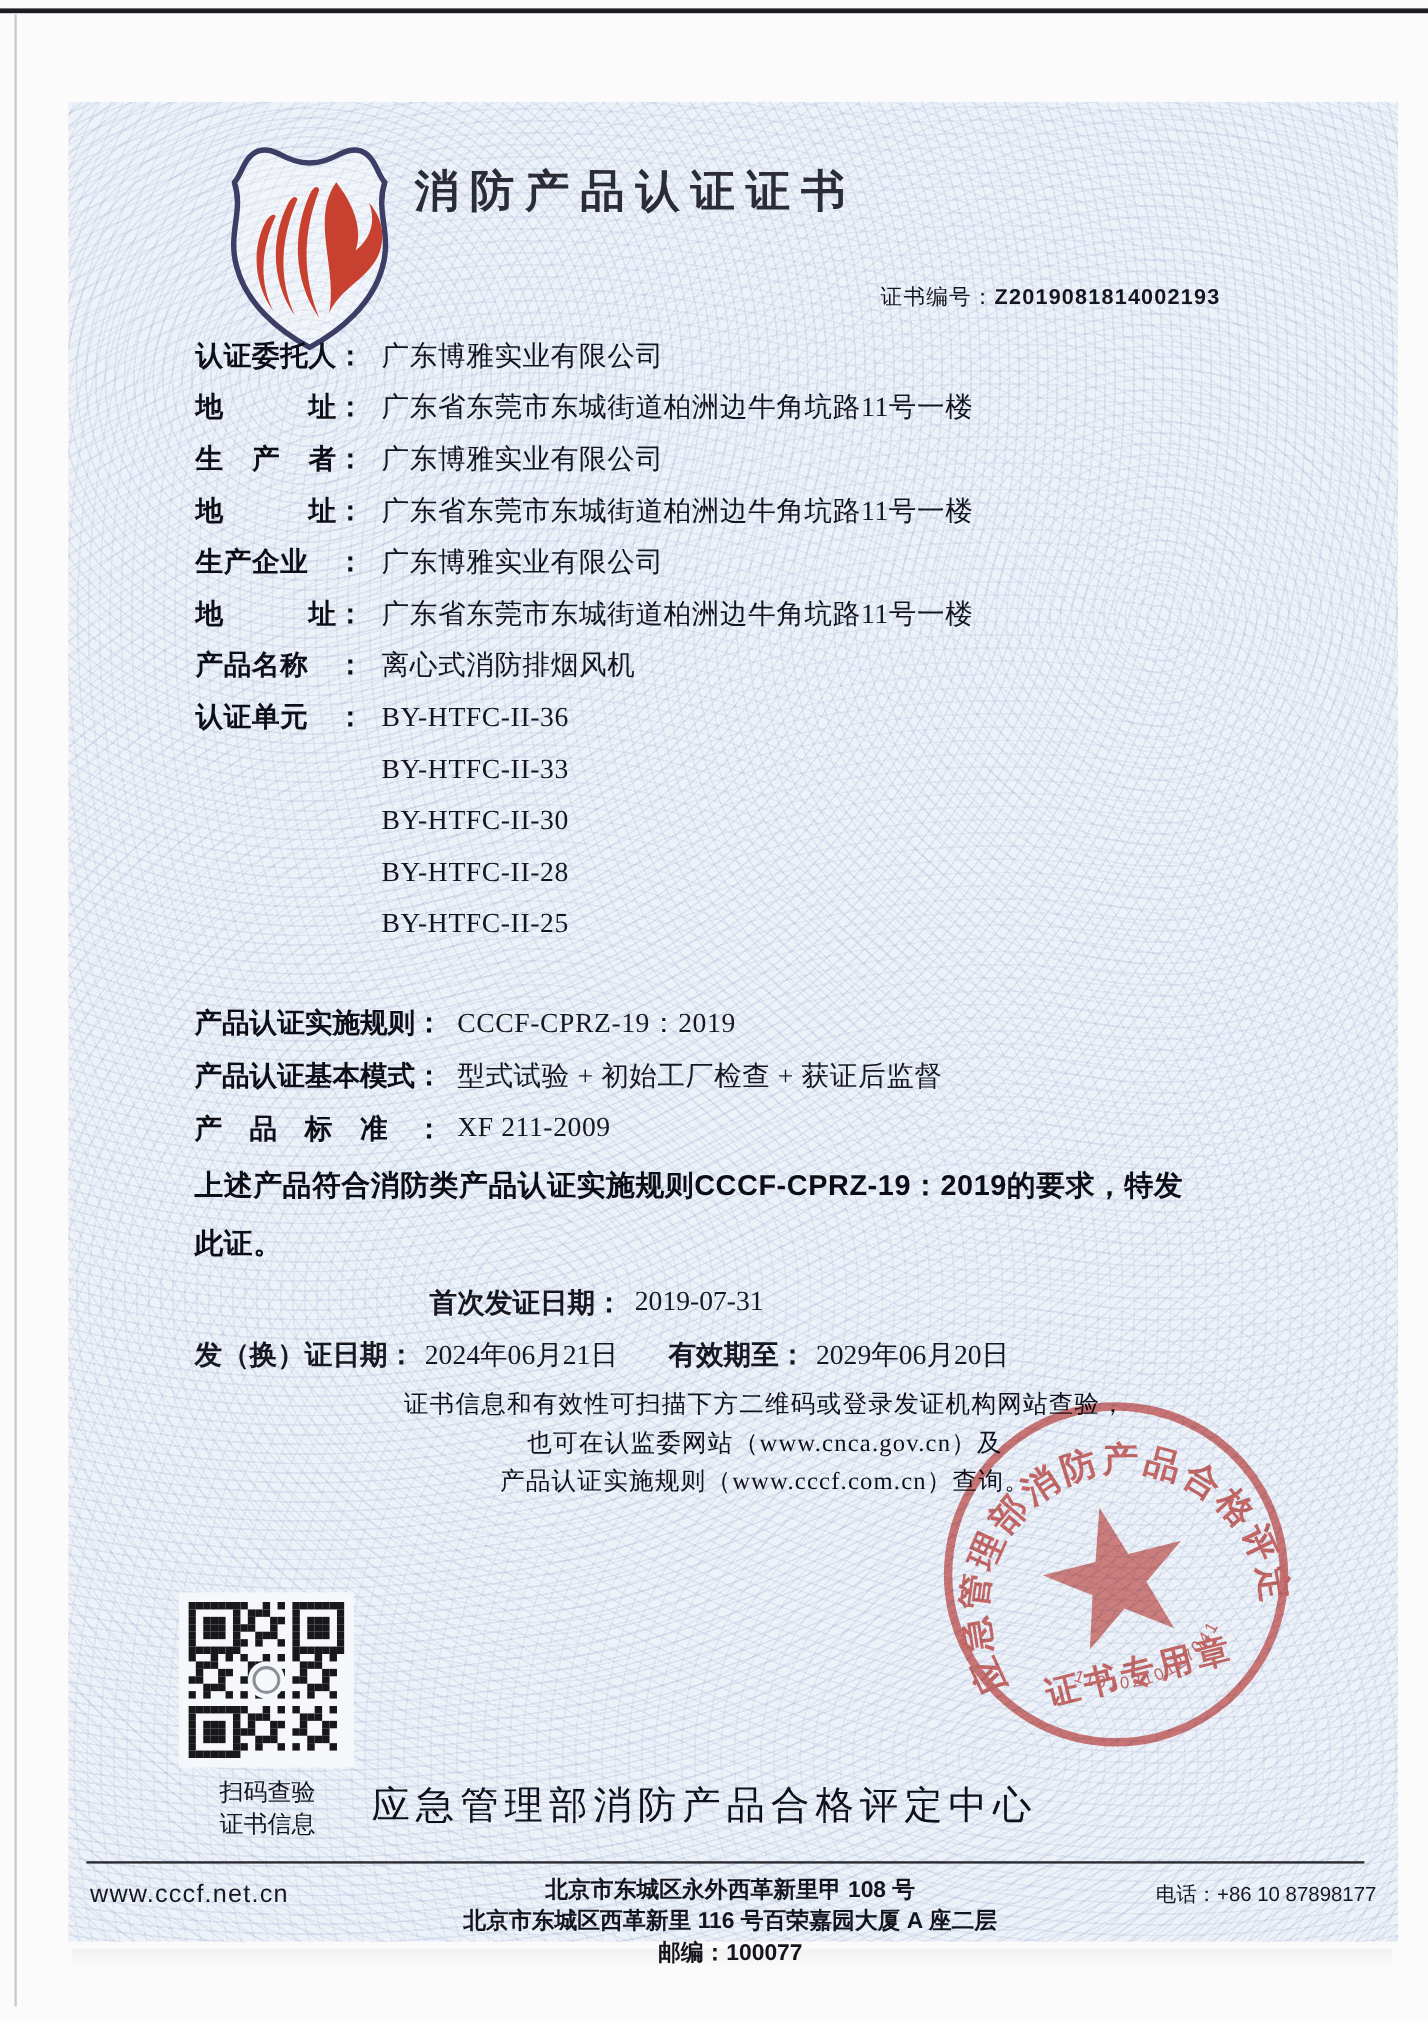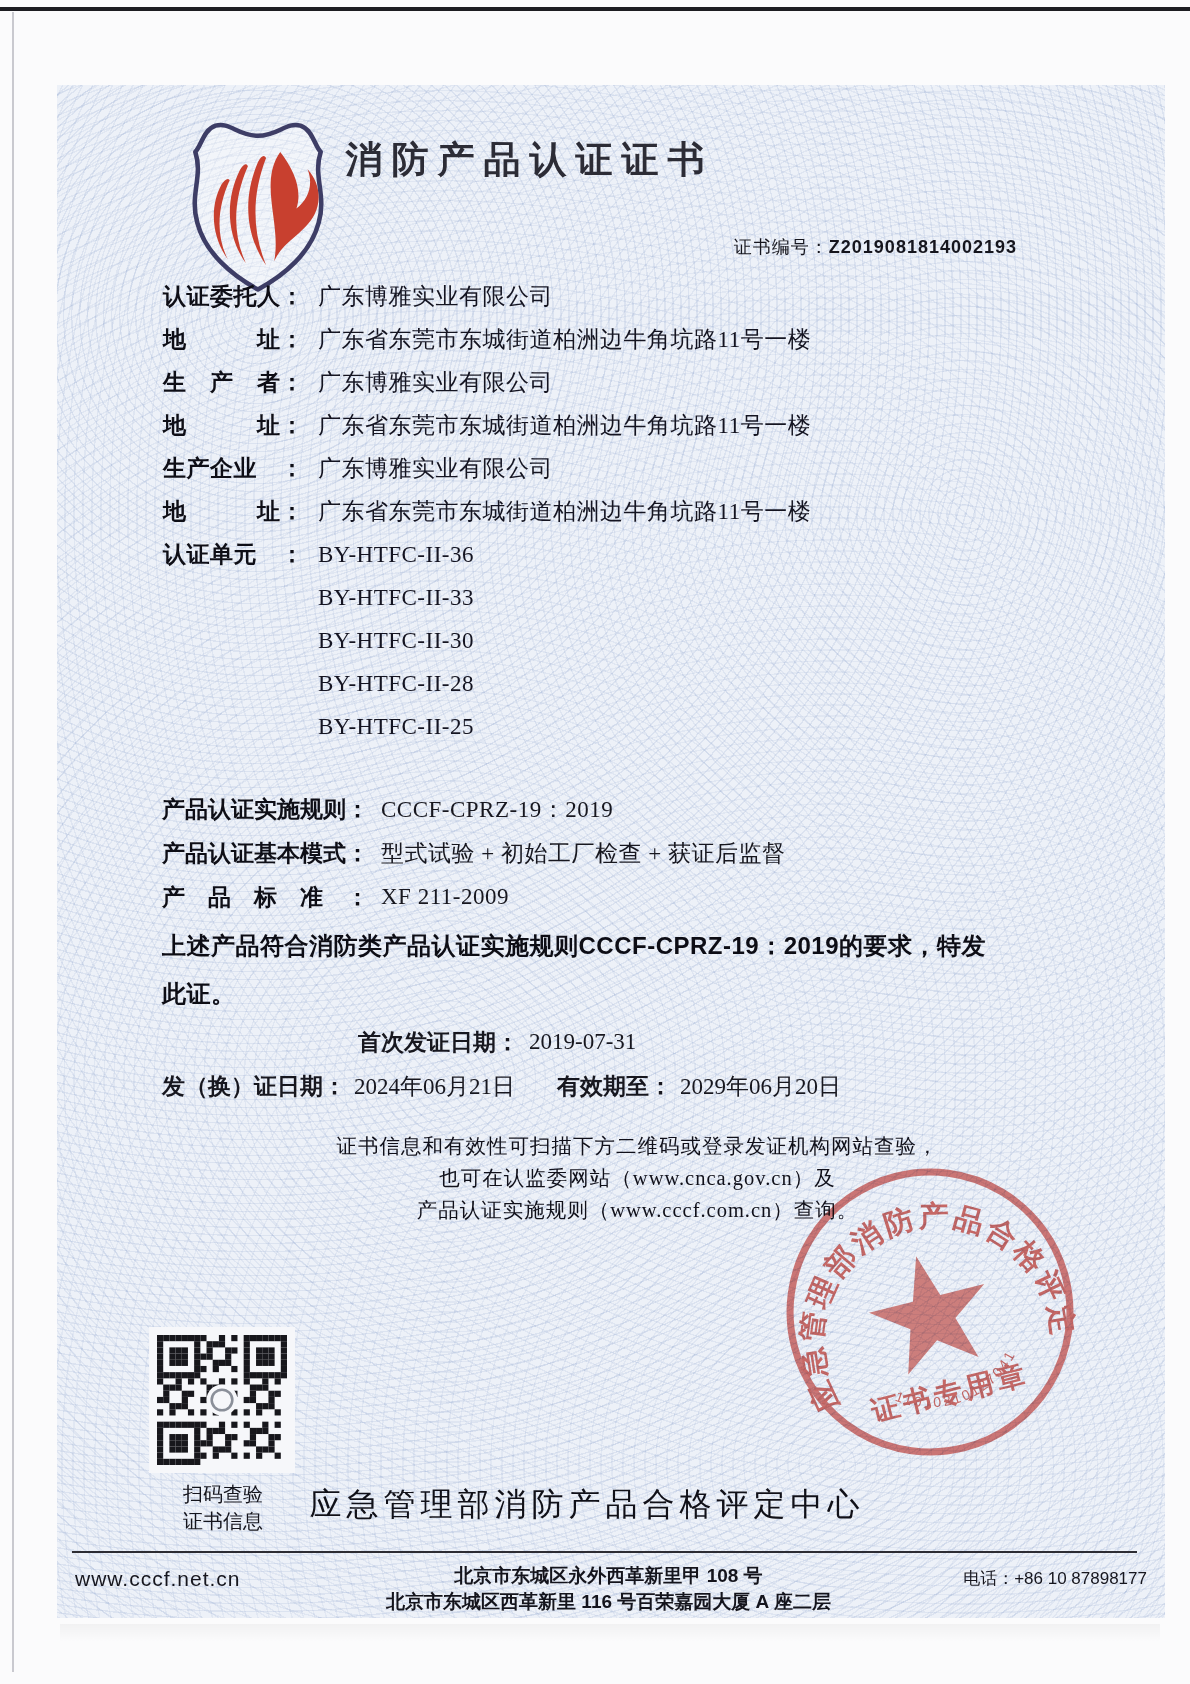--- a/index.html
+++ b/index.html
@@ -62,21 +62,21 @@
 
   .first-issue { margin-top:2px; height:44px; display:flex; align-items:center; margin-left:196px; font-size:23px; }
   .first-issue .lbl { font-weight:700; }
   .first-issue .val { margin-left:10px; font-family:"Liberation Serif", serif; }
 
   .issue-row { height:44px; display:flex; align-items:center; font-size:23px; }
   .issue-row .lbl { font-weight:700; }
   .issue-row .val { margin-left:8px; font-family:"Liberation Serif", serif; }
   .issue-row .lbl2 { margin-left:42px; }
 
-  .notices { margin-top:22px; text-align:center; font-size:20.5px; line-height:32px; color:#10101a;
+  .notices { margin-top:4px; text-align:center; font-size:20.5px; line-height:32px; color:#10101a;
     font-family:"Liberation Serif", serif; letter-spacing:1px; }
 
   .qr-box { position:absolute; left:92px; top:1242px; width:146px; height:146px; background:#f6f7fa; padding:8px; }
   .qr-box svg { width:130px; height:130px; fill:#17171c; }
   .qr-caption { position:absolute; left:78px; top:1396px; width:176px; text-align:center;
     font-size:20px; line-height:27px; color:#14141c; }
 
   .issuer { position:absolute; left:210px; top:1398px; width:640px; text-align:center;
     font-family:"Liberation Serif", serif; font-size:32px; letter-spacing:5px; color:#101018; }
 
@@ -136,20 +136,24 @@
       <span class="lbl">地　　　址：</span>
       <span class="val">广东省东莞市东城街道柏洲边牛角坑路11号一楼</span>
     </div>
     <div class="row">
       <span class="lbl">生产企业　：</span>
       <span class="val">广东博雅实业有限公司</span>
     </div>
     <div class="row">
       <span class="lbl">地　　　址：</span>
       <span class="val">广东省东莞市东城街道柏洲边牛角坑路11号一楼</span>
+    </div>
+    <div class="row">
+      <span class="lbl">产品名称　：</span>
+      <span class="val">离心式消防排烟风机</span>
     </div>
     <div class="row">
       <span class="lbl">认证单元　：</span>
       <span class="val">BY-HTFC-II-36</span>
     </div>
     <div class="row model">
       <span class="val">BY-HTFC-II-33</span>
     </div>
     <div class="row model">
       <span class="val">BY-HTFC-II-30</span>
@@ -438,17 +442,18 @@
     </svg>
   </div>
 
   <div class="sep"></div>
 
   <div class="footer">
     <div class="site">www.cccf.net.cn</div>
     <div class="addr">
       <div>北京市东城区永外西革新里甲 108 号</div>
       <div>北京市东城区西革新里 116 号百荣嘉园大厦 A 座二层</div>
+      <div>邮编：100077</div>
     </div>
     <div class="phone">电话：+86 10 87898177</div>
   </div>
 
 </div>
 
 </body></html>

